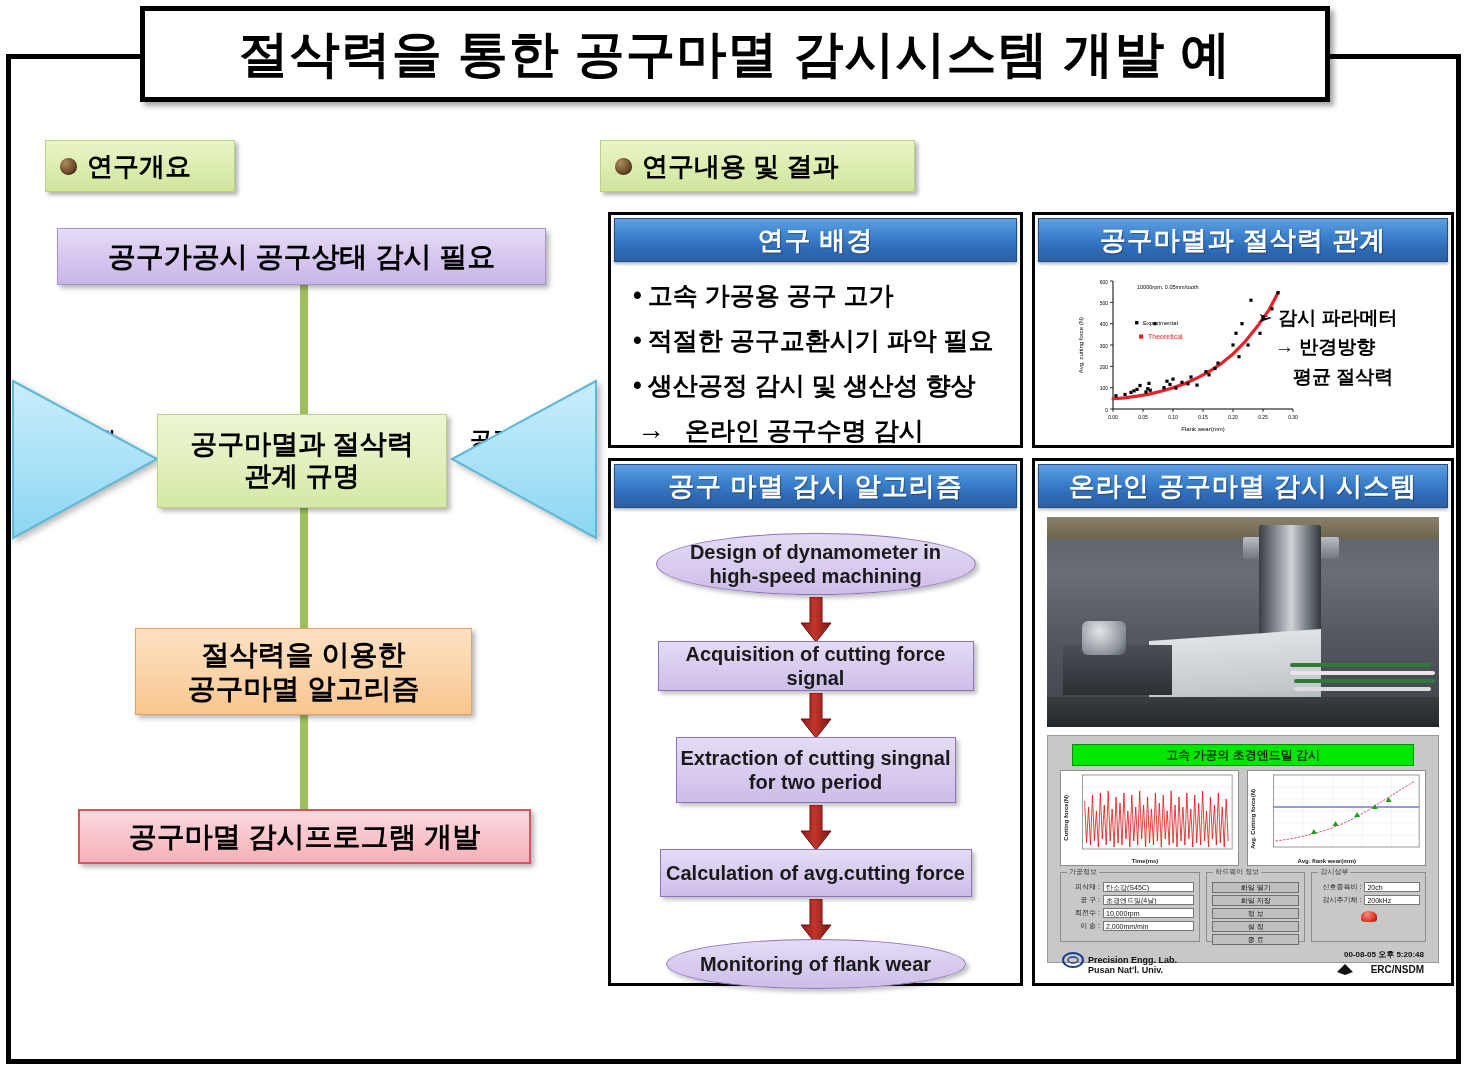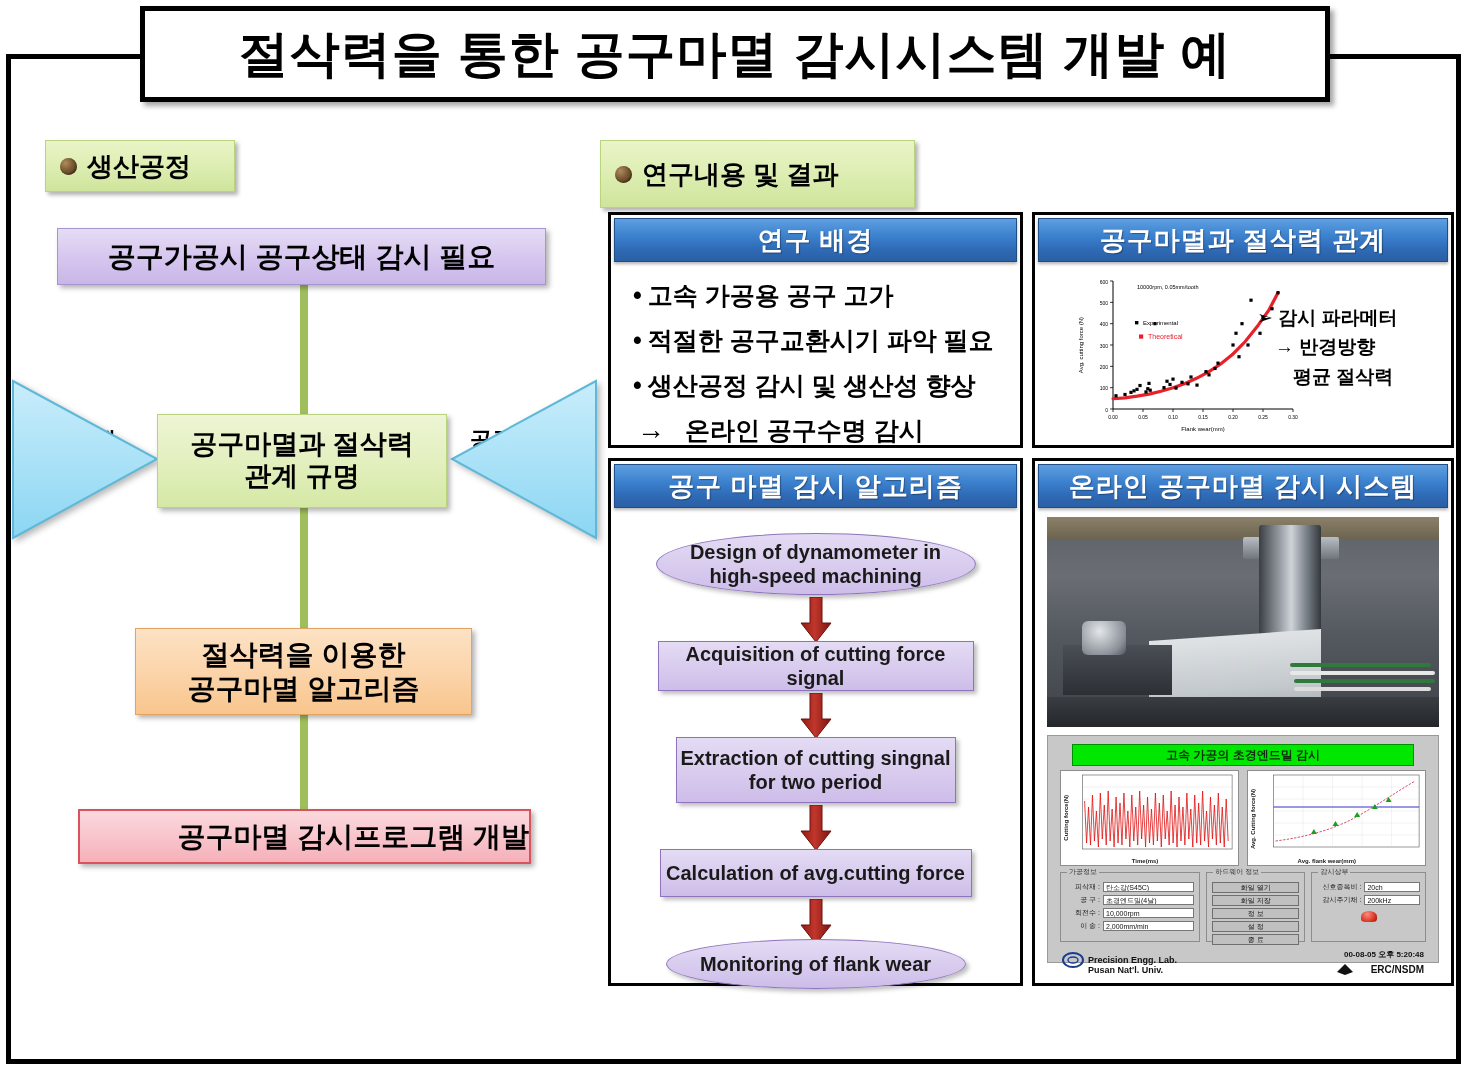--- a/index.html
+++ b/index.html
@@ -48,21 +48,21 @@
   }
   .tag-bullet {
     width: 17px; height: 17px; border-radius: 50%;
     background: radial-gradient(circle at 32% 30%, #b08a5e 0%, #7a5a33 45%, #4a3418 100%);
     margin-right: 10px; flex: none;
     box-shadow: inset -1px -1px 2px rgba(0,0,0,0.4);
   }
   .tag-label { font-size: 26px; font-weight: bold; color: #000; white-space: nowrap; }
 
   #tag-overview { left: 45px; top: 140px; width: 190px; height: 52px; }
-  #tag-results  { left: 600px; top: 140px; width: 315px; height: 68px; align-items: center; }
+  #tag-results  { left: 600px; top: 140px; width: 315px; height: 52px; align-items: center; }
 
   
   #flow-line {
     position: absolute;
     left: 300px; top: 282px;
     width: 8px; height: 562px;
     background: #9fbf5c;
     z-index: 1;
   }
 
@@ -91,21 +91,20 @@
     left: 135px; top: 628px; width: 337px; height: 87px;
     background: linear-gradient(to bottom, #fde2c4 0%, #fbd3a8 55%, #f9c58d 100%);
     border: 1px solid #e2a463;
     font-size: 28px;
   }
   #box-program {
     left: 78px; top: 809px; width: 453px; height: 55px;
     background: linear-gradient(to bottom, #fbd9de 0%, #f8c3ca 55%, #f6b0b9 100%);
     border: 2px solid #d9535f;
     font-size: 28px;
-    justify-content: flex-end;
   }
 
   
   .tri-wrap {
     position: absolute;
     z-index: 2;
     filter: drop-shadow(3px 3px 3px rgba(0,0,0,0.28));
   }
   .tri-wrap svg { display: block; }
   .tri-label {
@@ -284,21 +283,21 @@
 <body>
 
 <div id="title-box">
   <div id="title-text">절삭력을 통한 공구마멸 감시시스템 개발 예</div>
 </div>
 
 <div id="outer-frame"></div>
 
 <div class="section-tag" id="tag-overview">
   <span class="tag-bullet"></span>
-  <span class="tag-label">생산공정</span>
+  <span class="tag-label">연구개요</span>
 </div>
 
 <div class="section-tag" id="tag-results">
   <span class="tag-bullet"></span>
   <span class="tag-label">연구내용 및 결과</span>
 </div>
 
 <div id="flow-line"></div>
 
 <div class="flow-box" id="box-need">

